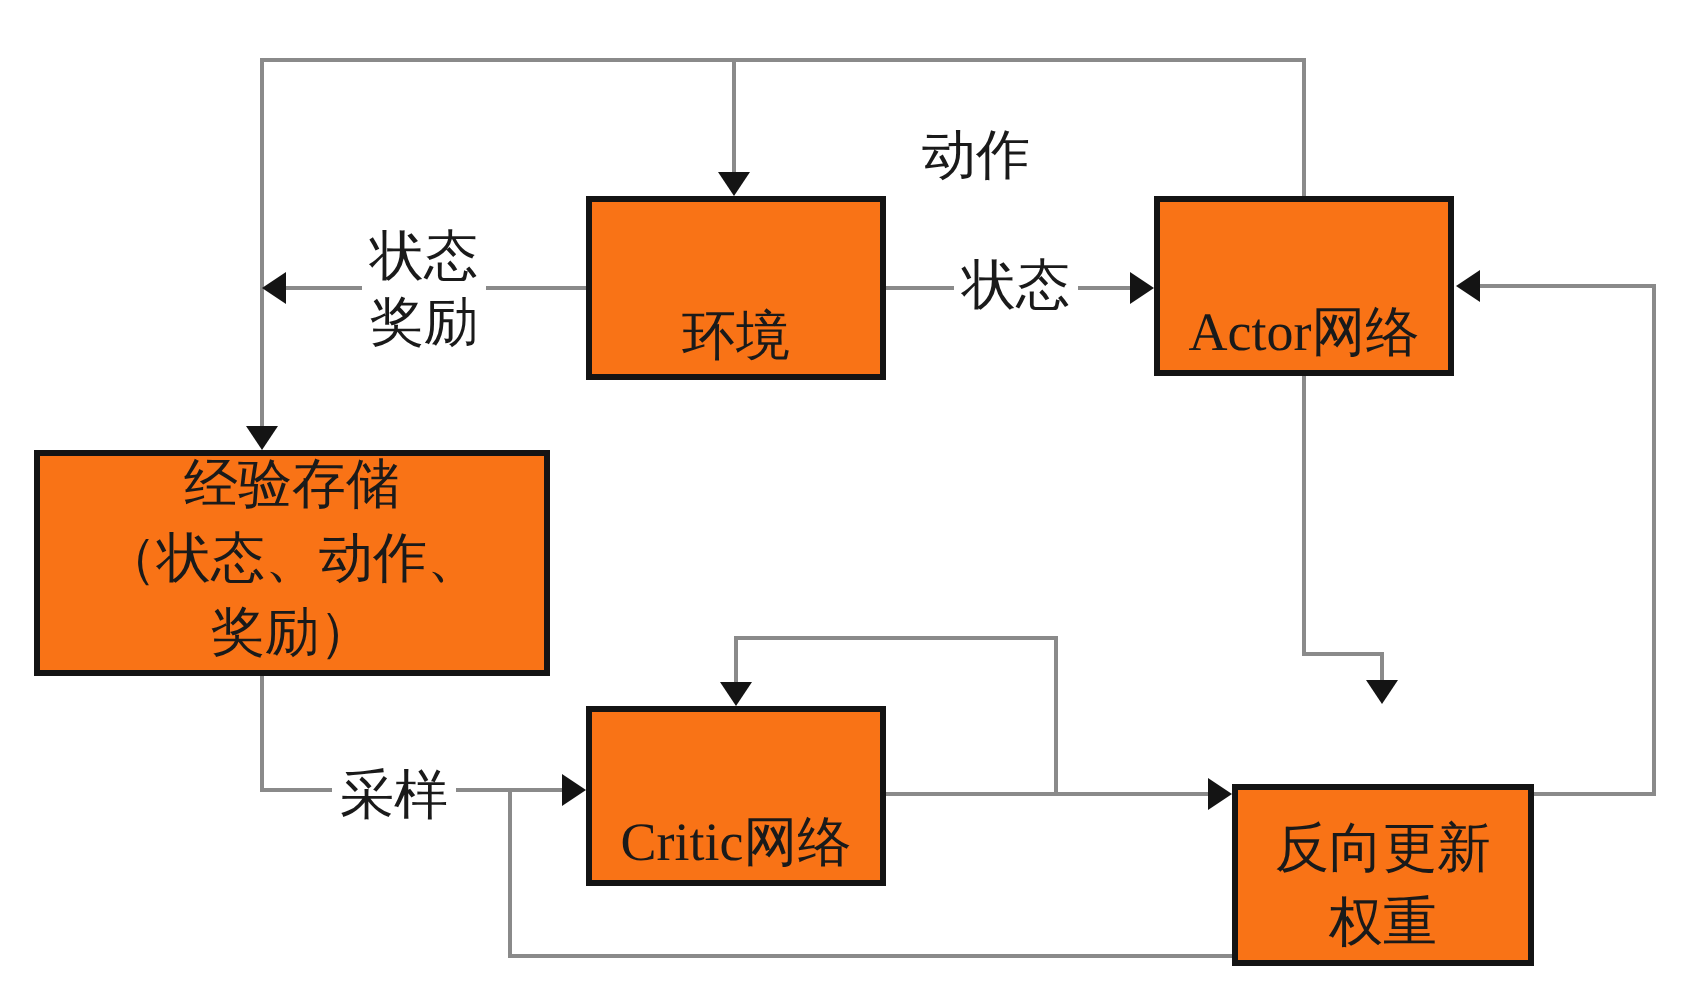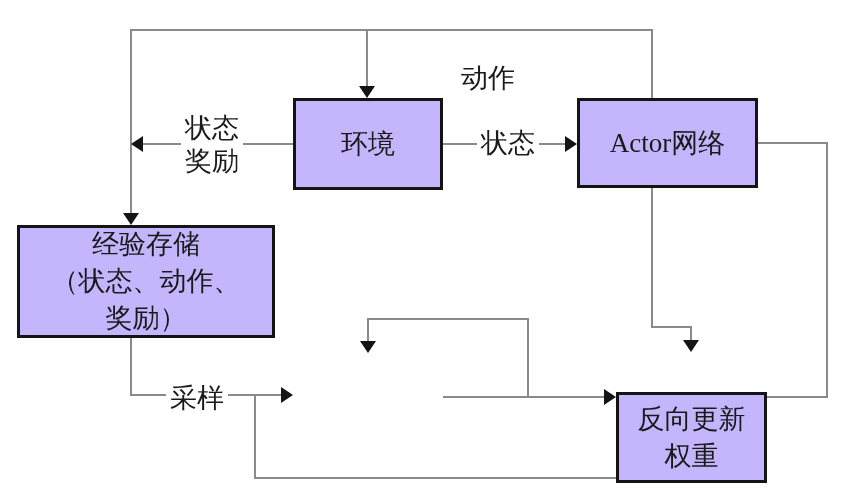--- a/index.html
+++ b/index.html
@@ -2,22 +2,22 @@
 <html><head>
 <meta charset="utf-8">
 <style>
   html,body{margin:0;padding:0;background:#e9e9e9;}
   .stage{
     position:relative;width:854px;height:497px;background:#ffffff;
     font-family:"Liberation Serif","DejaVu Serif",serif;color:#1a1a1a;
     overflow:hidden;
   }
   .node{
-    position:absolute;border:3px solid #141414;background:#c4b5fd;
-    display:flex;align-items:center;justify-content:center;text-align:center;
+    position:absolute;border:3px solid #141414;background:#f97316;
+    display:flex;align-items:flex-end;justify-content:center;text-align:center;
     font-size:27px;line-height:37px;white-space:pre-line;z-index:2;
     box-sizing:border-box;
   }
   .hline,.vline{position:absolute;background:#8a8a8a;z-index:1;}
   .hline{height:2px;}
   .vline{width:2px;}
   .arrow{position:absolute;width:0;height:0;z-index:2;}
   .arrow.down{border-left:8px solid transparent;border-right:8px solid transparent;border-top:12px solid #141414;}
   .arrow.right{border-top:8px solid transparent;border-bottom:8px solid transparent;border-left:12px solid #141414;}
   .arrow.left{border-top:8px solid transparent;border-bottom:8px solid transparent;border-right:12px solid #141414;}
@@ -66,30 +66,33 @@
   <div class="arrow left" style="left:728px;top:135px;"></div>
   <div class="arrow down" style="left:683px;top:340px;"></div>
   <div class="arrow right" style="left:281px;top:387px;"></div>
   <div class="arrow down" style="left:360px;top:341px;"></div>
   <div class="arrow right" style="left:604px;top:389px;"></div>
 
   <div class="node" style="left:293px;top:98px;width:150px;height:92px;">
     <span>环境</span>
   </div>
 
-  <div class="node" style="left:577px;top:98px;width:181px;height:90px;">
+  <div class="node" style="left:577px;top:98px;width:150px;height:90px;">
     <span>Actor网络</span>
   </div>
 
   <div class="node" style="left:17px;top:225px;width:258px;height:113px;">
     <span>经验存储
 （状态、动作、
 奖励）</span>
   </div>
 
+  <div class="node" style="left:293px;top:353px;width:150px;height:90px;">
+    <span>Critic网络</span>
+  </div>
 
   <div class="node" style="left:616px;top:352px;width:151px;height:91px;margin-top:40px;">
     <span>反向更新
 权重</span>
   </div>
 
   <div class="elabel" style="left:488px;top:30px;margin-top:48px;">动作</div>
   <div class="elabel" style="left:212px;top:145px;">状态
 奖励</div>
   <div class="elabel" style="left:508px;top:143px;">状态</div>

